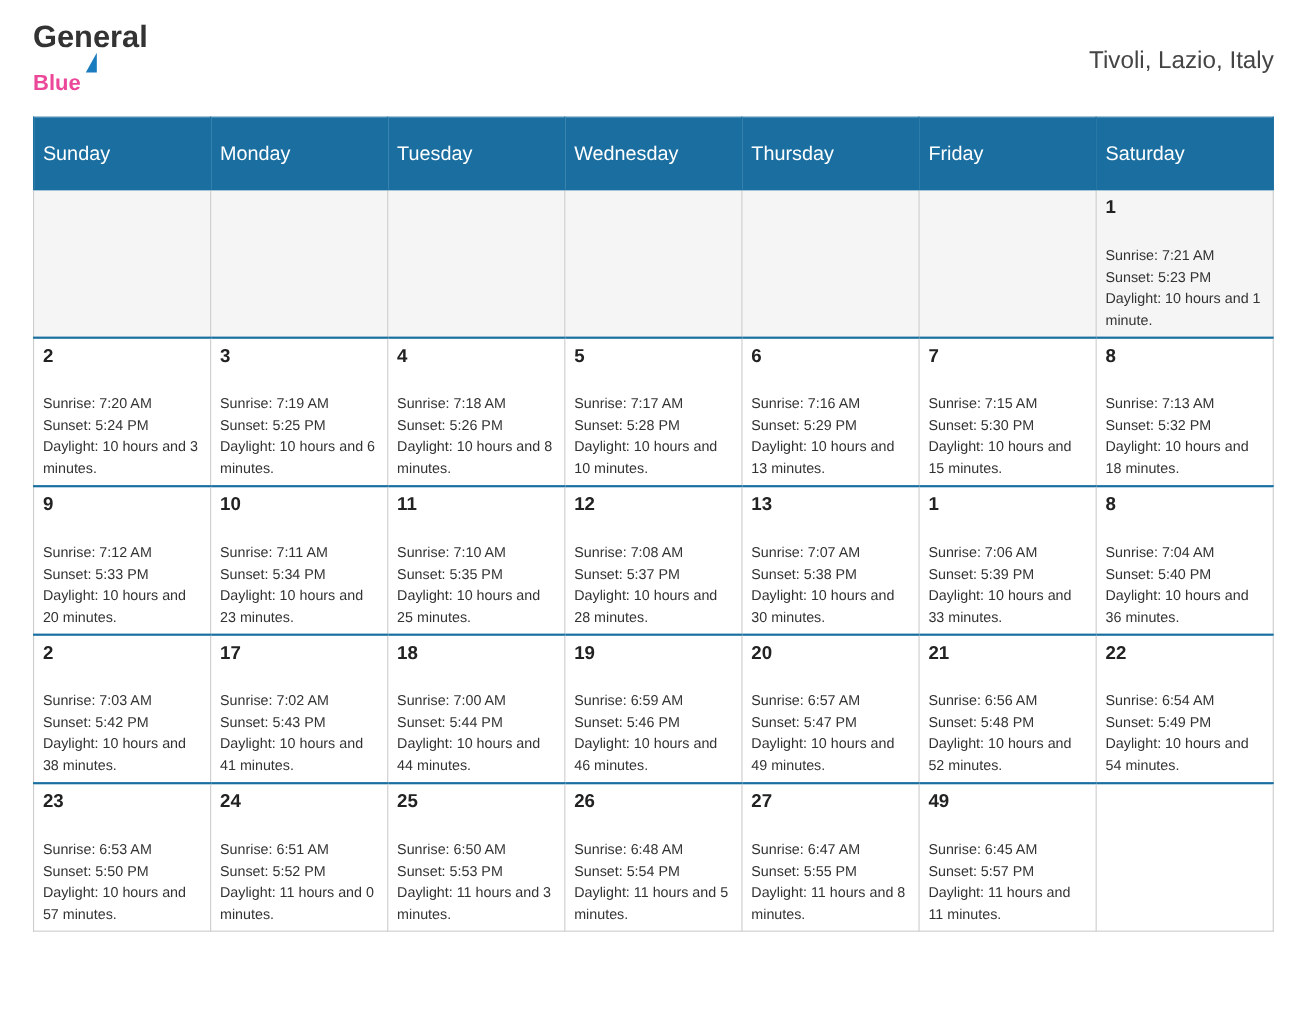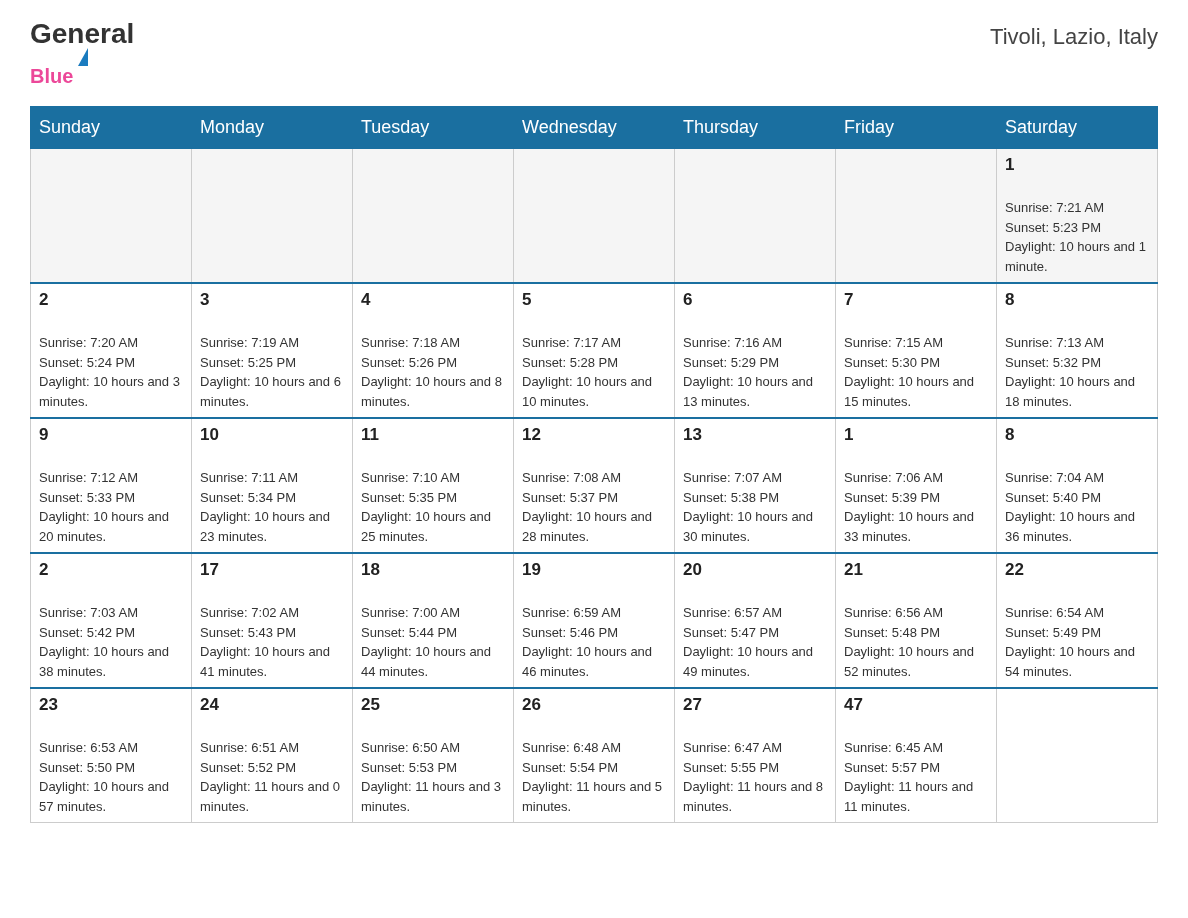--- a/index.html
+++ b/index.html
@@ -47,33 +47,33 @@
     }
     .month-title {
       font-size: 48px;
       font-weight: bold;
       color: #222;
       line-height: 1.1;
     }
     .location {
       font-size: 22px;
       color: #444;
-      margin-top: 4px;
+      margin-top: 22px;
     }
     .calendar {
       width: 100%;
       border-collapse: collapse;
       border: 1px solid #ccc;
     }
     .calendar th {
       background-color: #1a6fa0;
       color: #fff;
       font-size: 18px;
       font-weight: normal;
-      padding: 10px 8px;
+      padding: 22px 8px;
       text-align: left;
       border: 1px solid #1a6fa0;
     }
     .calendar td {
       vertical-align: top;
       border: 1px solid #ccc;
       padding: 6px 8px;
       width: calc(100% / 7);
       min-height: 110px;
       background: #fff;
@@ -246,19 +246,19 @@
         </td>
         <td>
           <div class="day-number">26</div>
           <div class="day-info">Sunrise: 6:48 AM<br>Sunset: 5:54 PM<br>Daylight: 11 hours and 5 minutes.</div>
         </td>
         <td>
           <div class="day-number">27</div>
           <div class="day-info">Sunrise: 6:47 AM<br>Sunset: 5:55 PM<br>Daylight: 11 hours and 8 minutes.</div>
         </td>
         <td>
-          <div class="day-number">47</div>
+          <div class="day-number">49</div>
           <div class="day-info">Sunrise: 6:45 AM<br>Sunset: 5:57 PM<br>Daylight: 11 hours and 11 minutes.</div>
         </td>
         <td class="empty-cell"></td>
       </tr>
     </tbody>
 </table>
 
 </body></html>

